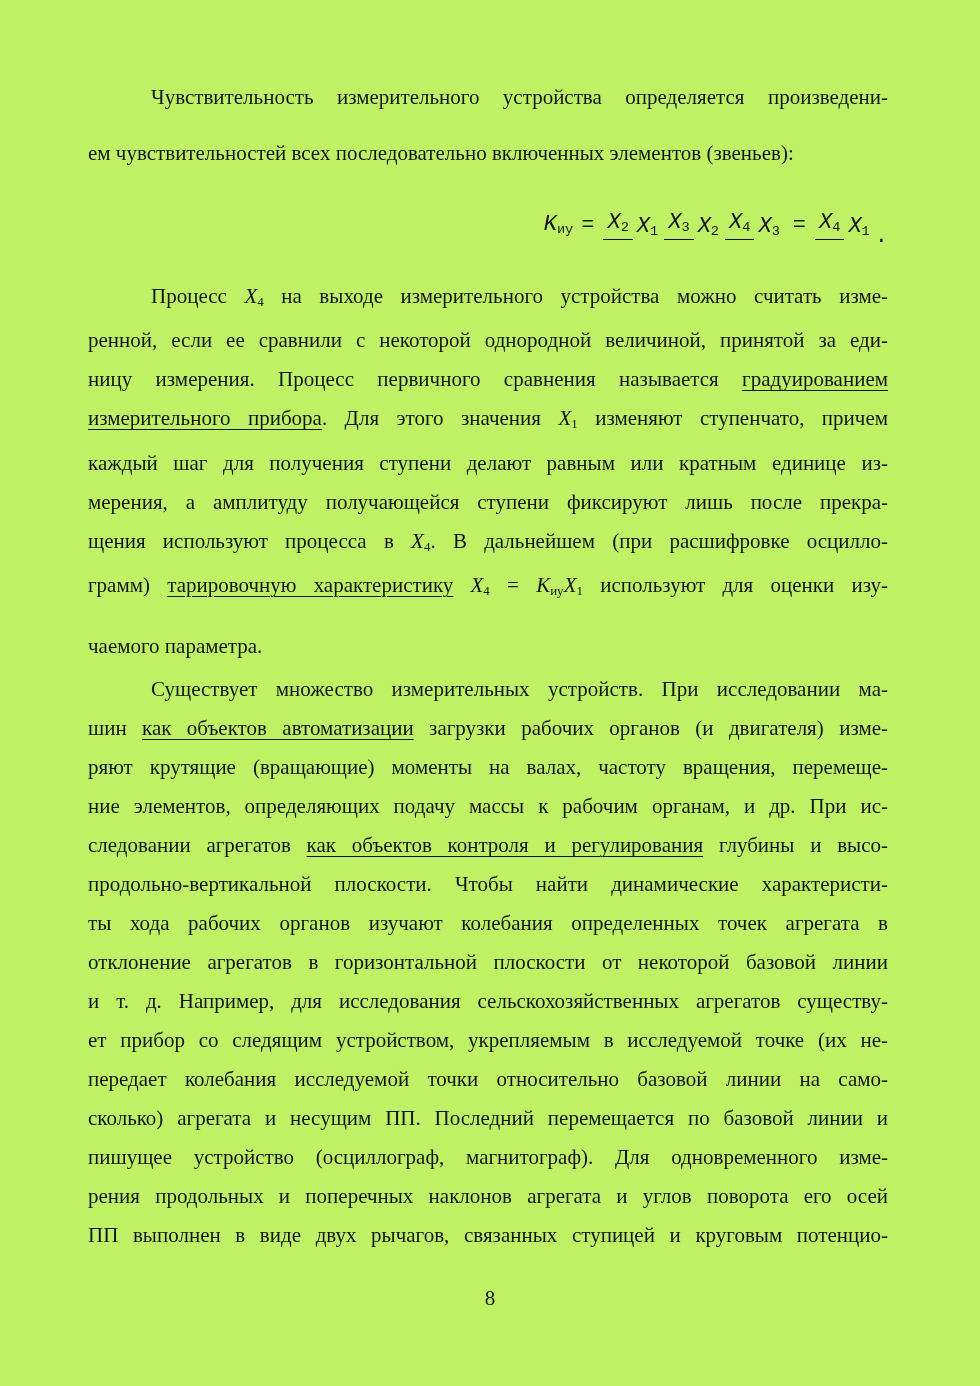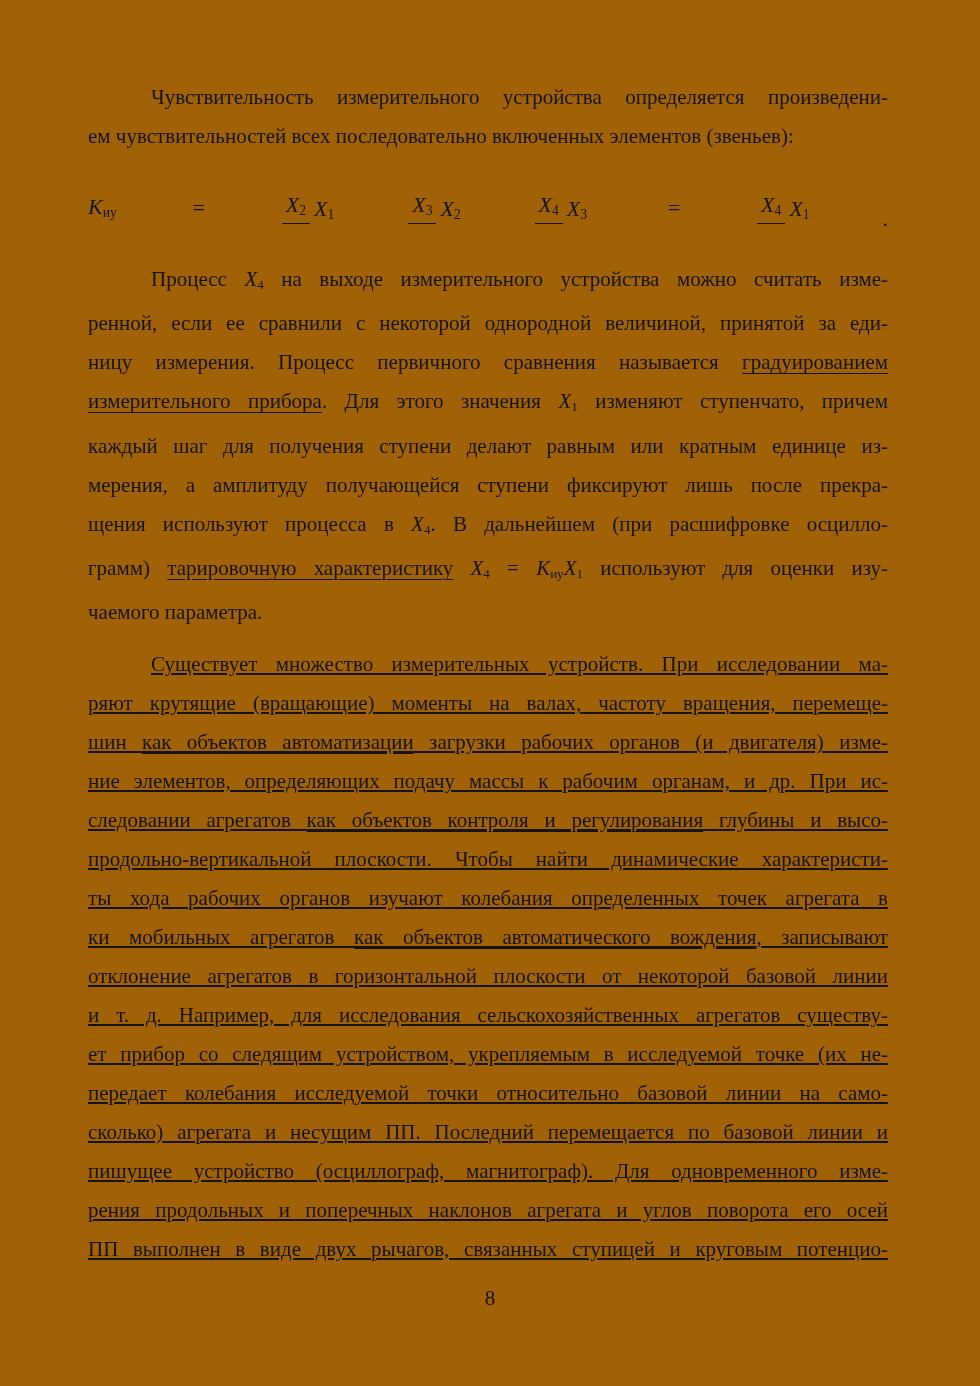--- a/index.html
+++ b/index.html
@@ -6,54 +6,55 @@
   html, body { margin: 0; padding: 0; }
   body {
     width: 980px; height: 1386px;
     background: #ffffff;
     font-family: "Liberation Serif", serif;
     color: #141414;
   }
   .page {
     position: relative;
     width: 980px; height: 1386px;
-    background: #a16207;
+    background: #bef264;
     overflow: hidden;
   }
   .text-column {
     position: absolute;
     left: 88px; top: 78px;
     width: 800px;
   }
   .line {
     font-size: 21px;
     line-height: 39px;
     text-align: justify;
     text-align-last: justify;
   }
-  .line.end { text-align-last: left; }
+  .line.end { text-align-last: left; margin-top: 17px; }
   .line.ind { text-indent: 63px; }
   .u {
     text-decoration: underline;
     text-decoration-thickness: 1.3px;
     text-underline-offset: 4px;
   }
   .mi { font-style: italic; }
   .sub {
     font-size: 0.62em;
     vertical-align: -0.25em;
     font-style: normal;
   }
-  .para3 { margin-top: 13px; text-decoration: underline; }
+  .para3 { margin-top: 4px; }
   .formula-block {
     height: 104px;
     display: flex;
     align-items: center;
-    justify-content: space-between;
+    justify-content: flex-end;
     font-size: 22px;
+    font-family: Liberation Mono, monospace;
   }
   .frac {
     display: inline-flex;
     align-items: center;
     margin: 0 1px;
   }
   .frac .num {
     display: block;
     padding: 0 4px 3px 4px;
     border-bottom: 1.6px solid #141414;
@@ -114,27 +115,26 @@
         <div class="line"><span class="u">измерительного прибора</span><span>. Для этого значения </span><span class="mi">X</span><span class="sub">1</span><span> изменяют ступенчато, причем</span></div>
         <div class="line"><span>каждый шаг для получения ступени делают равным или кратным единице из-</span></div>
         <div class="line"><span>мерения, а амплитуду получающейся ступени фиксируют лишь после прекра-</span></div>
         <div class="line"><span>щения используют процесса в </span><span class="mi">X</span><span class="sub">4</span><span>. В дальнейшем (при расшифровке осцилло-</span></div>
         <div class="line"><span>грамм) </span><span class="u">тарировочную характеристику</span><span> </span><span class="mi">X</span><span class="sub">4</span><span> = </span><span class="mi">K</span><span class="sub">иу</span><span class="mi">X</span><span class="sub">1</span><span> используют для оценки изу-</span></div>
         <div class="line end"><span>чаемого параметра.</span></div>
       </div>
 
     <div class="para para3">
         <div class="line ind"><span>Существует множество измерительных устройств. При исследовании ма-</span></div>
+        <div class="line"><span>шин </span><span class="u">как объектов автоматизации</span><span> загрузки рабочих органов (и двигателя) изме-</span></div>
         <div class="line"><span>ряют крутящие (вращающие) моменты на валах, частоту вращения, перемеще-</span></div>
-        <div class="line"><span>шин </span><span class="u">как объектов автоматизации</span><span> загрузки рабочих органов (и двигателя) изме-</span></div>
         <div class="line"><span>ние элементов, определяющих подачу массы к рабочим органам, и др. При ис-</span></div>
         <div class="line"><span>следовании агрегатов </span><span class="u">как объектов контроля и регулирования</span><span> глубины и высо-</span></div>
         <div class="line"><span>продольно-вертикальной плоскости. Чтобы найти динамические характеристи-</span></div>
         <div class="line"><span>ты хода рабочих органов изучают колебания определенных точек агрегата в</span></div>
-        <div class="line"><span>ки мобильных агрегатов </span><span class="u">как объектов автоматического вождения</span><span>, записывают</span></div>
         <div class="line"><span>отклонение агрегатов в горизонтальной плоскости от некоторой базовой линии</span></div>
         <div class="line"><span>и т. д. Например, для исследования сельскохозяйственных агрегатов существу-</span></div>
         <div class="line"><span>ет прибор со следящим устройством, укрепляемым в исследуемой точке (их не-</span></div>
         <div class="line"><span>передает колебания исследуемой точки относительно базовой линии на само-</span></div>
         <div class="line"><span>сколько) агрегата и несущим ПП. Последний перемещается по базовой линии и</span></div>
         <div class="line"><span>пишущее устройство (осциллограф, магнитограф). Для одновременного изме-</span></div>
         <div class="line"><span>рения продольных и поперечных наклонов агрегата и углов поворота его осей</span></div>
         <div class="line"><span>ПП выполнен в виде двух рычагов, связанных ступицей и круговым потенцио-</span></div>
       </div>
 

